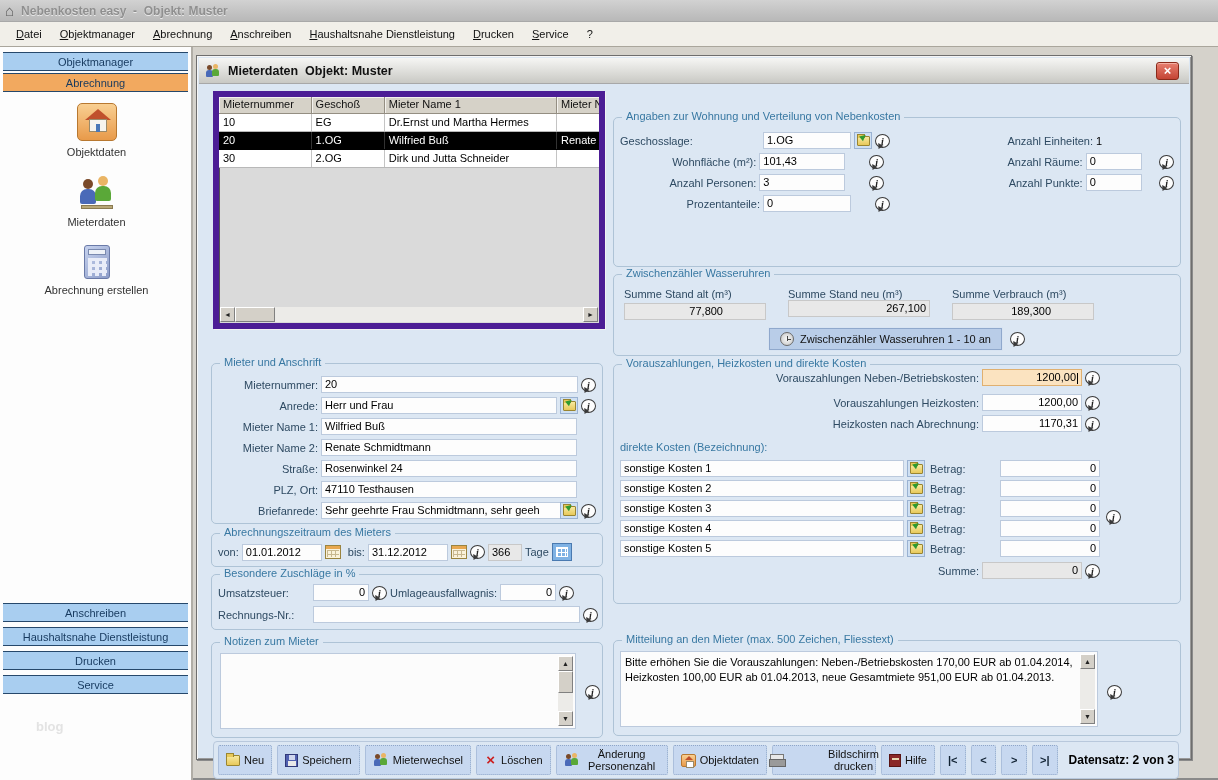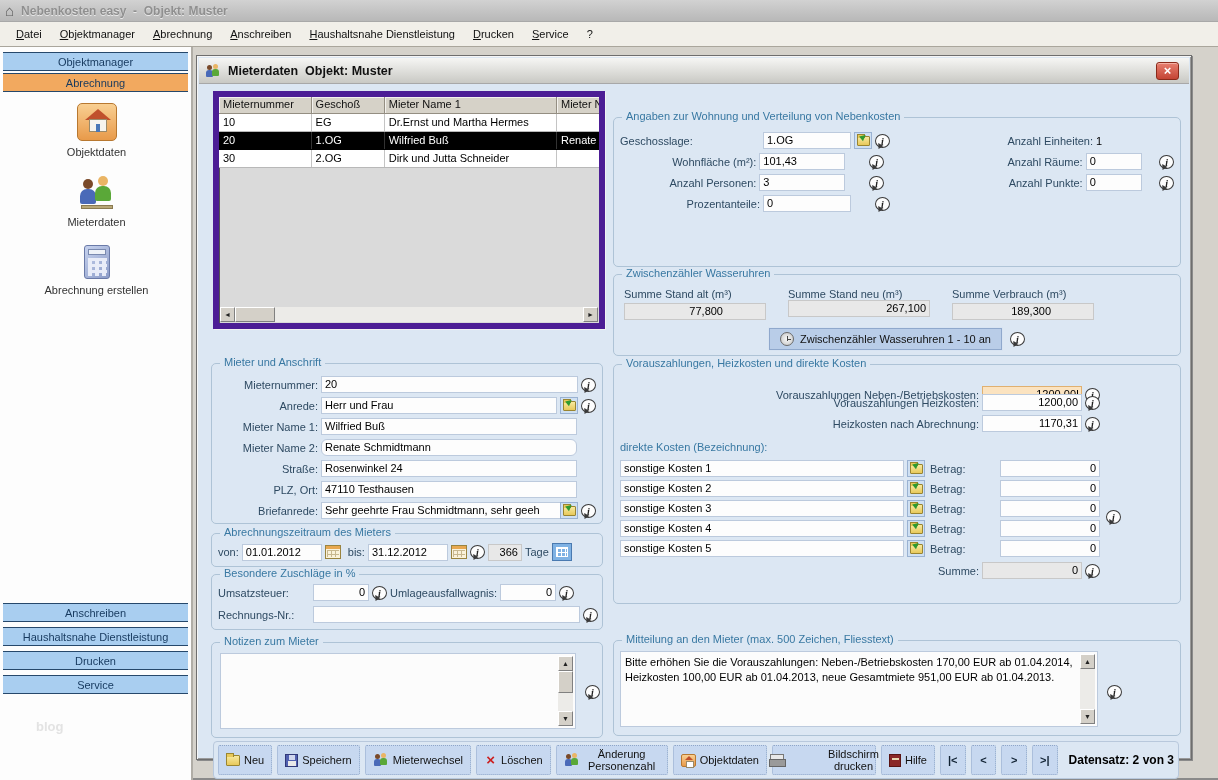--- a/index.html
+++ b/index.html
@@ -280,21 +280,21 @@
                 <span class="ic-folder"></span>
               </span>
             <span class="balloon">i</span>
           </div>
           <div class="frow" style="height:21px;">
             <span class="lab" style="width:100px; text-align:right;">Mieter Name 1:</span>
             <div class="inp" style="flex:1; margin-right:19px;">Wilfried Buß</div>
           </div>
           <div class="frow" style="height:21px;">
             <span class="lab" style="width:100px; text-align:right;">Mieter Name 2:</span>
-            <div class="inp" style="flex:1; margin-right:19px;border-radius:6px;">Renate Schmidtmann</div>
+            <div class="inp" style="flex:1; margin-right:19px;">Renate Schmidtmann</div>
           </div>
           <div class="frow" style="height:21px;">
             <span class="lab" style="width:100px; text-align:right;">Straße:</span>
             <div class="inp" style="flex:1; margin-right:19px;">Rosenwinkel 24</div>
           </div>
           <div class="frow" style="height:21px;">
             <span class="lab" style="width:100px; text-align:right;">PLZ, Ort:</span>
             <div class="inp" style="flex:1; margin-right:19px;">47110 Testhausen</div>
           </div>
           <div class="frow" style="height:21px;">
@@ -311,21 +311,21 @@
       <div class="fs" style="left:12px; top:449px; width:392px; height:34px;">
         <span class="legend">Abrechnungszeitraum des Mieters</span>
         <div class="frow" style="position:absolute; left:6px; top:9px; right:4px;">
           <span class="lab">von:</span>
           <div class="inp" style="width:80px;">01.01.2012</div>
           <span class="ic-cal"></span>
           <span class="lab" style="margin-left:4px;">bis:</span>
           <div class="inp" style="width:80px;">31.12.2012</div>
           <span class="ic-cal"></span>
           <span class="balloon">i</span>
-          <div class="inp ro" style="width:34px; text-align:right;">366</div>
+          <div class="inp ro" style="width:34px; text-align:left;">366</div>
           <span class="lab">Tage</span>
           <span class="ic-cal-blue"></span>
         </div>
       </div>
 
       <div class="fs" style="left:12px; top:490px; width:392px; height:56px;">
         <span class="legend">Besondere Zuschläge in %</span>
         <div class="frow" style="position:absolute; left:6px; top:9px; right:4px;">
           <span class="lab" style="width:92px;">Umsatzsteuer:</span>
           <div class="inp num" style="width:56px;">0</div>
@@ -410,21 +410,21 @@
           <span class="btn-big">
             <span class="ic-clock"></span>
             <span>Zwischenzähler Wasseruhren 1 - 10 an</span>
           </span>
           <span class="balloon">i</span>
         </div>
       </div>
 
       <div class="fs" style="left:414px; top:280px; width:568px; height:240px;">
         <span class="legend">Vorauszahlungen, Heizkosten und direkte Kosten</span>
-        <div class="frow" style="position:absolute; left:6px; top:21px; width:480px;">
+        <div class="frow" style="position:absolute; left:6px; top:4px; width:480px;">
           <span class="lab" style="flex:1; text-align:right;">Vorauszahlungen Neben-/Betriebskosten:</span>
           <div class="inp hl num" style="width:100px;"><span>1200,00</span><span class="caret"></span></div>
           <span class="balloon">i</span>
         </div>
         <div class="frow" style="position:absolute; left:6px; top:29px; width:480px;">
           <span class="lab" style="flex:1; text-align:right;">Vorauszahlungen Heizkosten:</span>
           <div class="inp num" style="width:100px;">1200,00</div>
           <span class="balloon">i</span>
         </div>
         <div class="frow" style="position:absolute; left:6px; top:50px; width:480px;">

